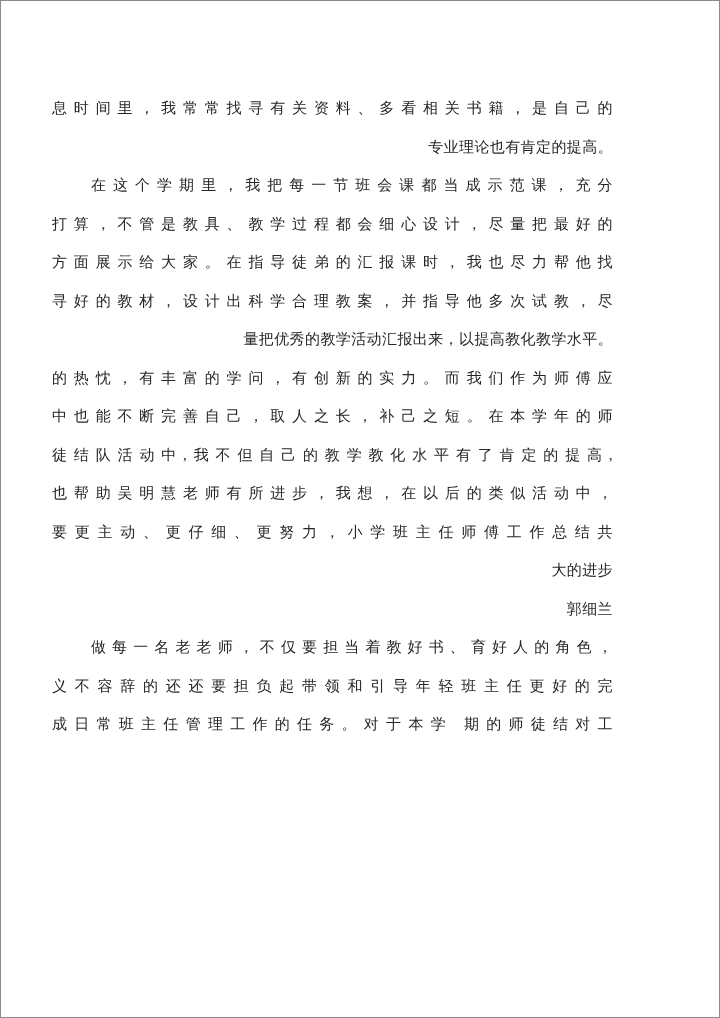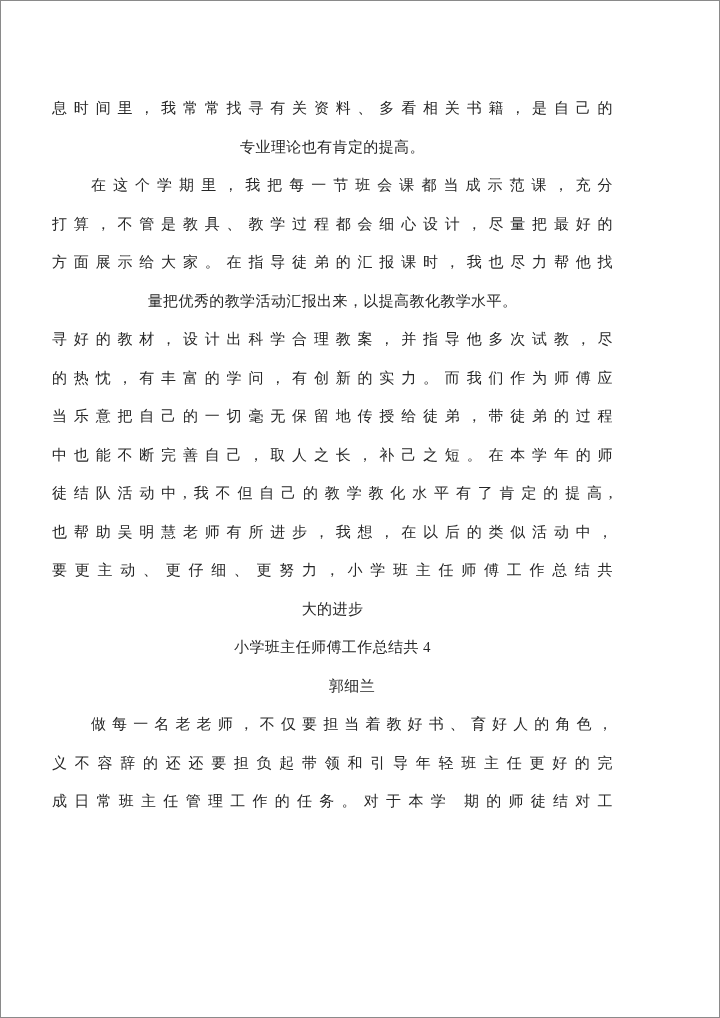--- a/index.html
+++ b/index.html
@@ -22,21 +22,21 @@
     box-sizing: border-box;
     padding: 88px 106px 0 44px;
     font-size: 15px;
     margin-left: 7px;
   }
   .line {
     height: 38.5px;
     line-height: 38.5px;
     white-space: nowrap;
     overflow: hidden;
-    text-align: center;
+    text-align: right;
     letter-spacing: 0.4px;
   }
   .line.justify {
     white-space: normal;
     text-align: justify;
     text-align-last: justify;
     text-justify: inter-character;
   }
   .line.indent {
     text-indent: 39px;
@@ -45,28 +45,26 @@
 </head>
 <body>
 
 <div class="page">
   <div class="doc-body">
       <div class="line justify">息时间里，我常常找寻有关资料、多看相关书籍，是自己的</div>
       <div class="line">专业理论也有肯定的提高。</div>
       <div class="line indent justify">在这个学期里，我把每一节班会课都当成示范课，充分</div>
       <div class="line justify">打算，不管是教具、教学过程都会细心设计，尽量把最好的</div>
       <div class="line justify">方面展示给大家。在指导徒弟的汇报课时，我也尽力帮他找</div>
+      <div class="line justify">寻好的教材，设计出科学合理教案，并指导他多次试教，尽</div>
       <div class="line">量把优秀的教学活动汇报出来，以提高教化教学水平。</div>
-      <div class="line justify">寻好的教材，设计出科学合理教案，并指导他多次试教，尽</div>
       <div class="line justify">的热忱，有丰富的学问，有创新的实力。而我们作为师傅应</div>
-      <div class="line justify">当乐意把自己的一切毫无保留地传授给徒弟，带徒弟的过程</div>
       <div class="line justify">中也能不断完善自己，取人之长，补己之短。在本学年的师</div>
       <div class="line justify">徒结队活动中,我不但自己的教学教化水平有了肯定的提高,</div>
       <div class="line justify">也帮助吴明慧老师有所进步，我想，在以后的类似活动中，</div>
       <div class="line justify">要更主动、更仔细、更努力，小学班主任师傅工作总结共</div>
       <div class="line">大的进步</div>
-      <div class="line">小学班主任师傅工作总结共 4</div>
       <div class="line indent">郭细兰</div>
       <div class="line indent justify">做每一名老老师，不仅要担当着教好书、育好人的角色，</div>
       <div class="line justify">义不容辞的还还要担负起带领和引导年轻班主任更好的完</div>
       <div class="line justify">成日常班主任管理工作的任务。对于本学 期的师徒结对工</div>
     </div>
 </div>
 
 </body></html>

